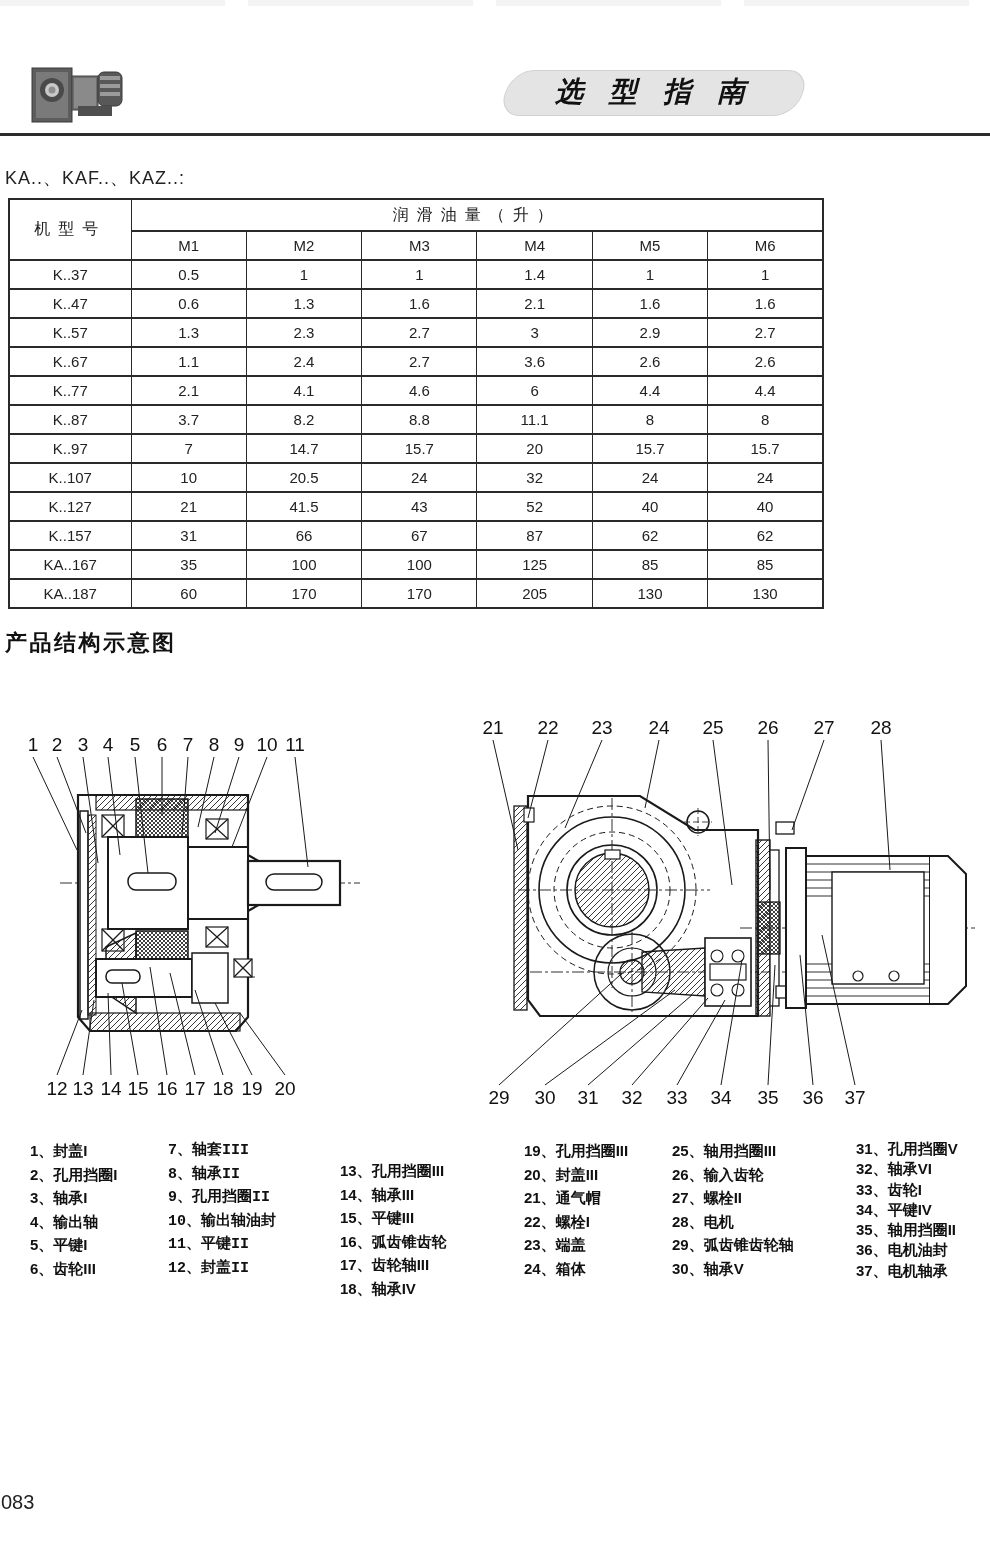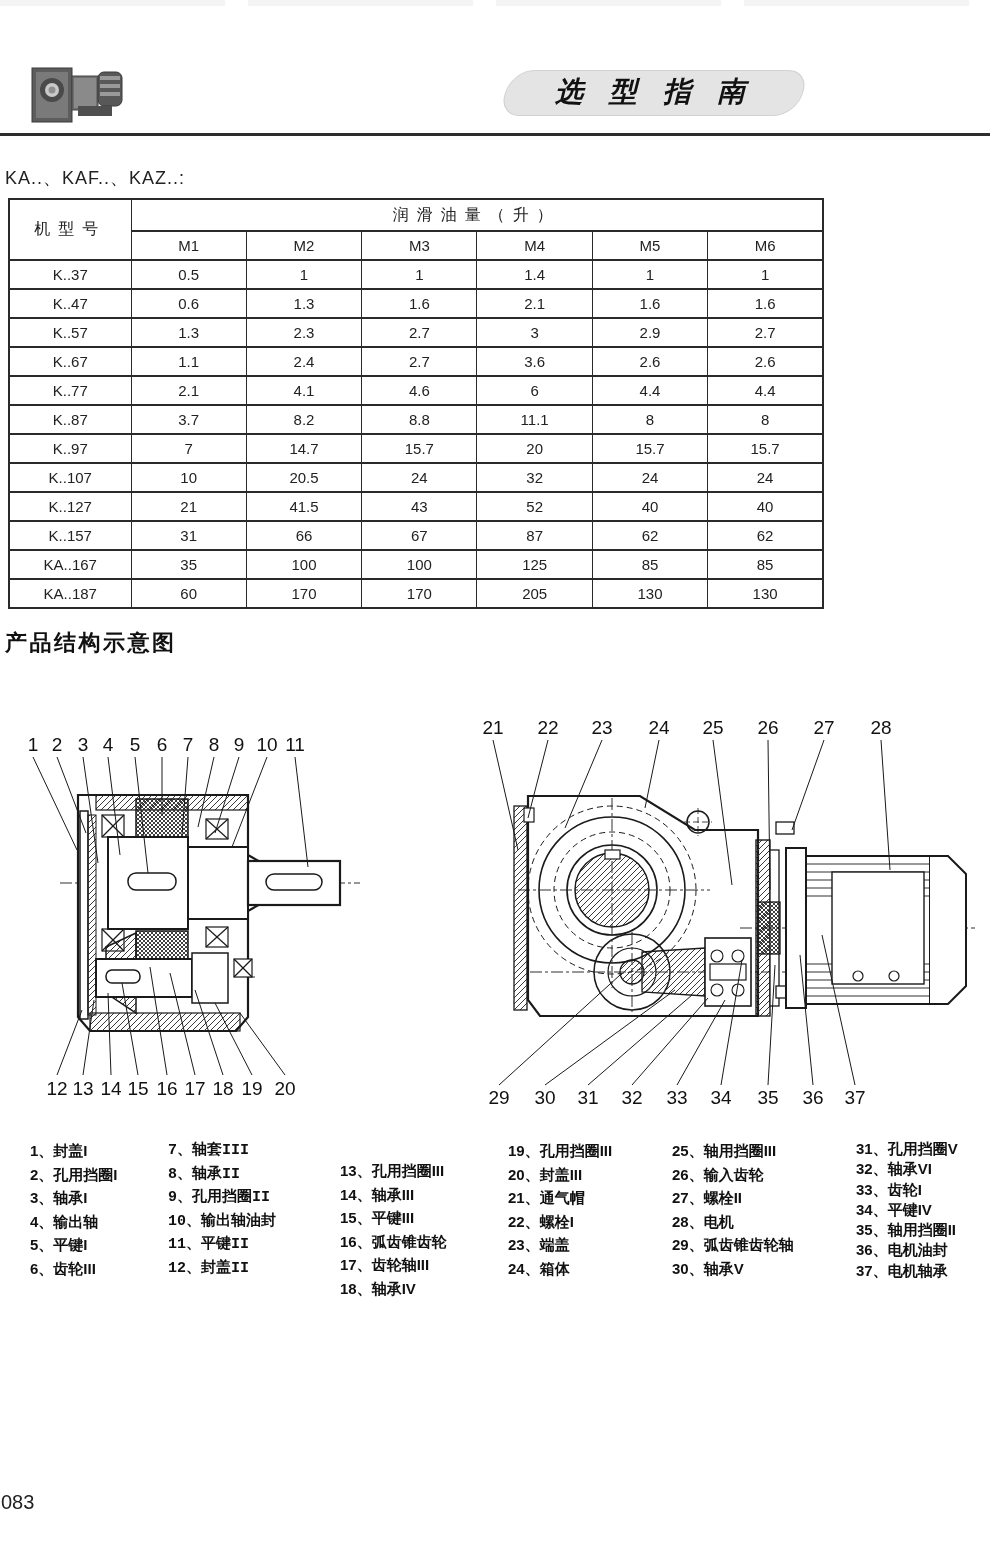--- a/index.html
+++ b/index.html
@@ -431,21 +431,21 @@
     <div>12、封盖II</div>
   </div>
   <div class="parts-col" style="left:340px;top:1139px;margin-top:20px;">
     <div>13、孔用挡圈III</div>
     <div>14、轴承III</div>
     <div>15、平键III</div>
     <div>16、弧齿锥齿轮</div>
     <div>17、齿轮轴III</div>
     <div>18、轴承IV</div>
   </div>
-  <div class="parts-col" style="left:508px;top:1139px;">
+  <div class="parts-col" style="left:524px;top:1139px;">
     <div>19、孔用挡圈III</div>
     <div>20、封盖III</div>
     <div>21、通气帽</div>
     <div>22、螺栓I</div>
     <div>23、端盖</div>
     <div>24、箱体</div>
   </div>
   <div class="parts-col" style="left:672px;top:1139px;">
     <div>25、轴用挡圈III</div>
     <div>26、输入齿轮</div>

